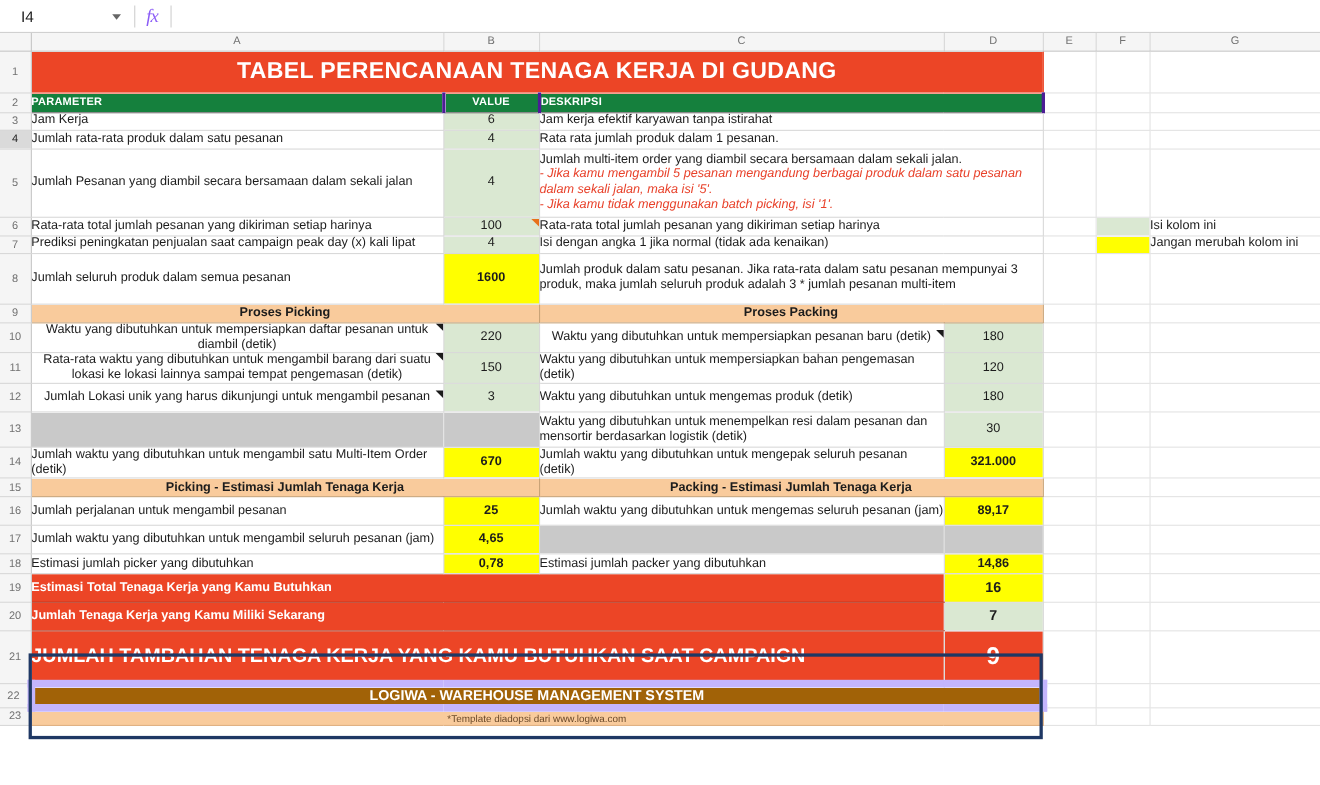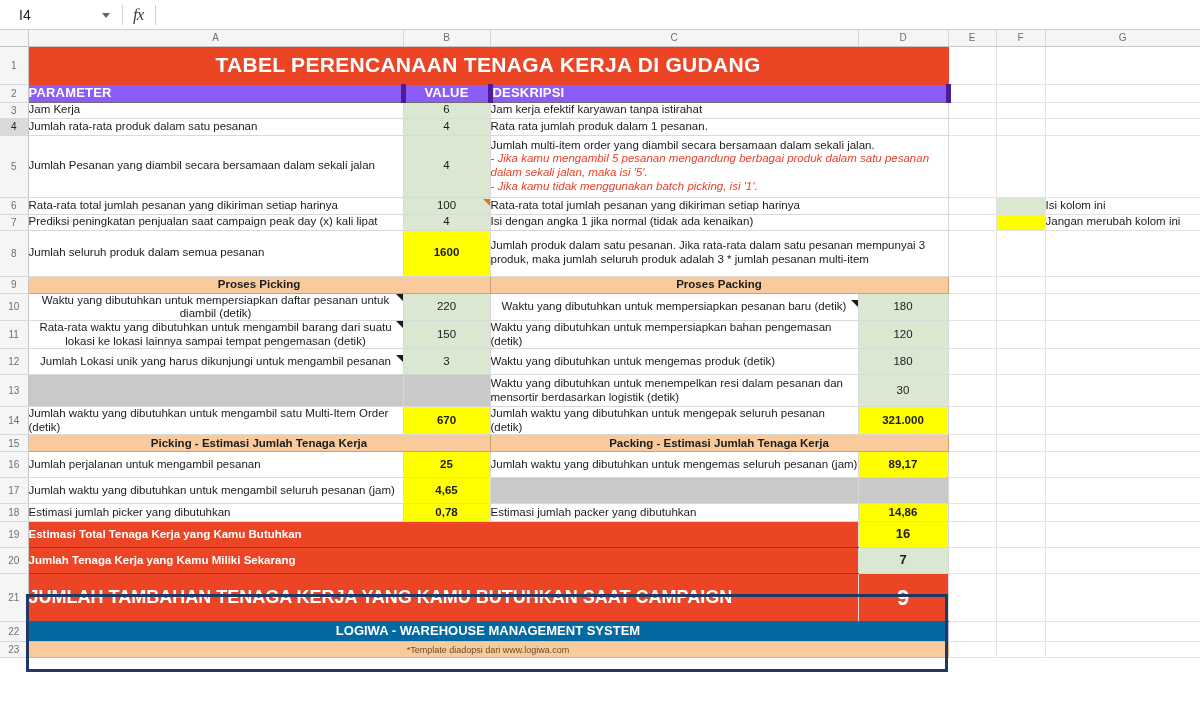--- a/index.html
+++ b/index.html
@@ -22,21 +22,21 @@
     width: 118px; height: 28px; display: flex; align-items: center;
     padding-left: 19px; font-size: 14px; color: #222; position: relative;
   }
   .namebox-caret {
     position: absolute; right: 8px; top: 12px;
     width: 0; height: 0; border-left: 4px solid transparent;
     border-right: 4px solid transparent; border-top: 5px solid #666;
   }
   .fb-sep { width: 1px; height: 20px; background: #cfcfcf; margin: 0 10px 0 4px; }
   .fx { font-family: "Liberation Serif", serif; font-style: italic;
-        font-size: 17px; color: #404040; letter-spacing: -1px; }
+        font-size: 17px; color: #8b5cf6; letter-spacing: -1px; }
   .fb-sep2 { width: 1px; height: 20px; background: #cfcfcf; margin-left: 12px; }
   .fb-input { flex: 1; height: 28px; font-size: 13px; color: #222;
               padding-left: 8px; display: flex; align-items: center; }
 
   
   .grid {
     position: absolute; left: 0; top: 30px; width: 1200px; height: 684px;
     background: #ffffff;
   }
   table.sheet { border-collapse: collapse; table-layout: fixed; width: 1200px; }
@@ -69,43 +69,43 @@
   .blank { border-right: 1px solid #e3e3e3; border-bottom: 1px solid #e3e3e3; background:#fff; }
   .nb { border-right: none; }
 
   
   .title-row {
     background: #EC4526; color: #ffffff; font-weight: bold; font-size: 21px;
     text-align: center; letter-spacing: .3px;
     border: 1px solid #EC4526;
   }
   .hdr-gray {
-    background: #8b5cf6; color: #ffffff; font-weight: bold; font-size: 13px;
-    letter-spacing: .2px; border-right: 5px solid #4c1d95; border-bottom:1px solid #6e6e6e;
+    background: #15803d; color: #ffffff; font-weight: bold; font-size: 10px;
+    letter-spacing: .2px; border-right: 3px solid #4c1d95; border-bottom:1px solid #6e6e6e;
   }
   .sec-orange {
     background: #F9CB9C; color: #1c1c1c; font-weight: bold; font-size: 11.5px;
     text-align: center; border: 1px solid #c9a377;
   }
   .green { background: #DAE8D2; }
   .yellow { background: #FFFF00; font-weight: bold; }
   .gray-fill { background: #C9C9C9; }
   .num { text-align: center; font-size: 11.5px; }
   .numb { text-align: center; font-size: 11.5px; font-weight: bold; }
   .red-band {
     background: #EC4526; color: #ffffff; font-weight: bold; font-size: 11.5px;
     border-top: 1px solid #b33018; border-bottom: 1px solid #b33018;
   }
   .red-band-big {
     background: #EC4526; color: #ffffff; font-weight: bold; font-size: 18px;
     border-top: 1px solid #b33018; border-bottom: 1px solid #b33018;
   }
   .red-plain {
-    background: #0369a1; color: #ffffff; font-weight: bold; font-size: 13px;
-    text-align: center; border: 1px solid #c4b5fd;
+    background: #a16207; color: #ffffff; font-weight: bold; font-size: 13px;
+    text-align: center; border: 7px solid #c4b5fd;
   }
   .footer-note {
     background: #F9CB9C; color: #6b4a2a; font-size: 9px;
     text-align: center; border: 1px solid #e0b183;
   }
   .desc { font-size: 11.5px; line-height: 1.18; }
   .desc .it { font-style: italic; color: #E8412A; }
   .bigval { font-size: 22px; font-weight: bold; color:#fff; text-align:center; }
 
   

